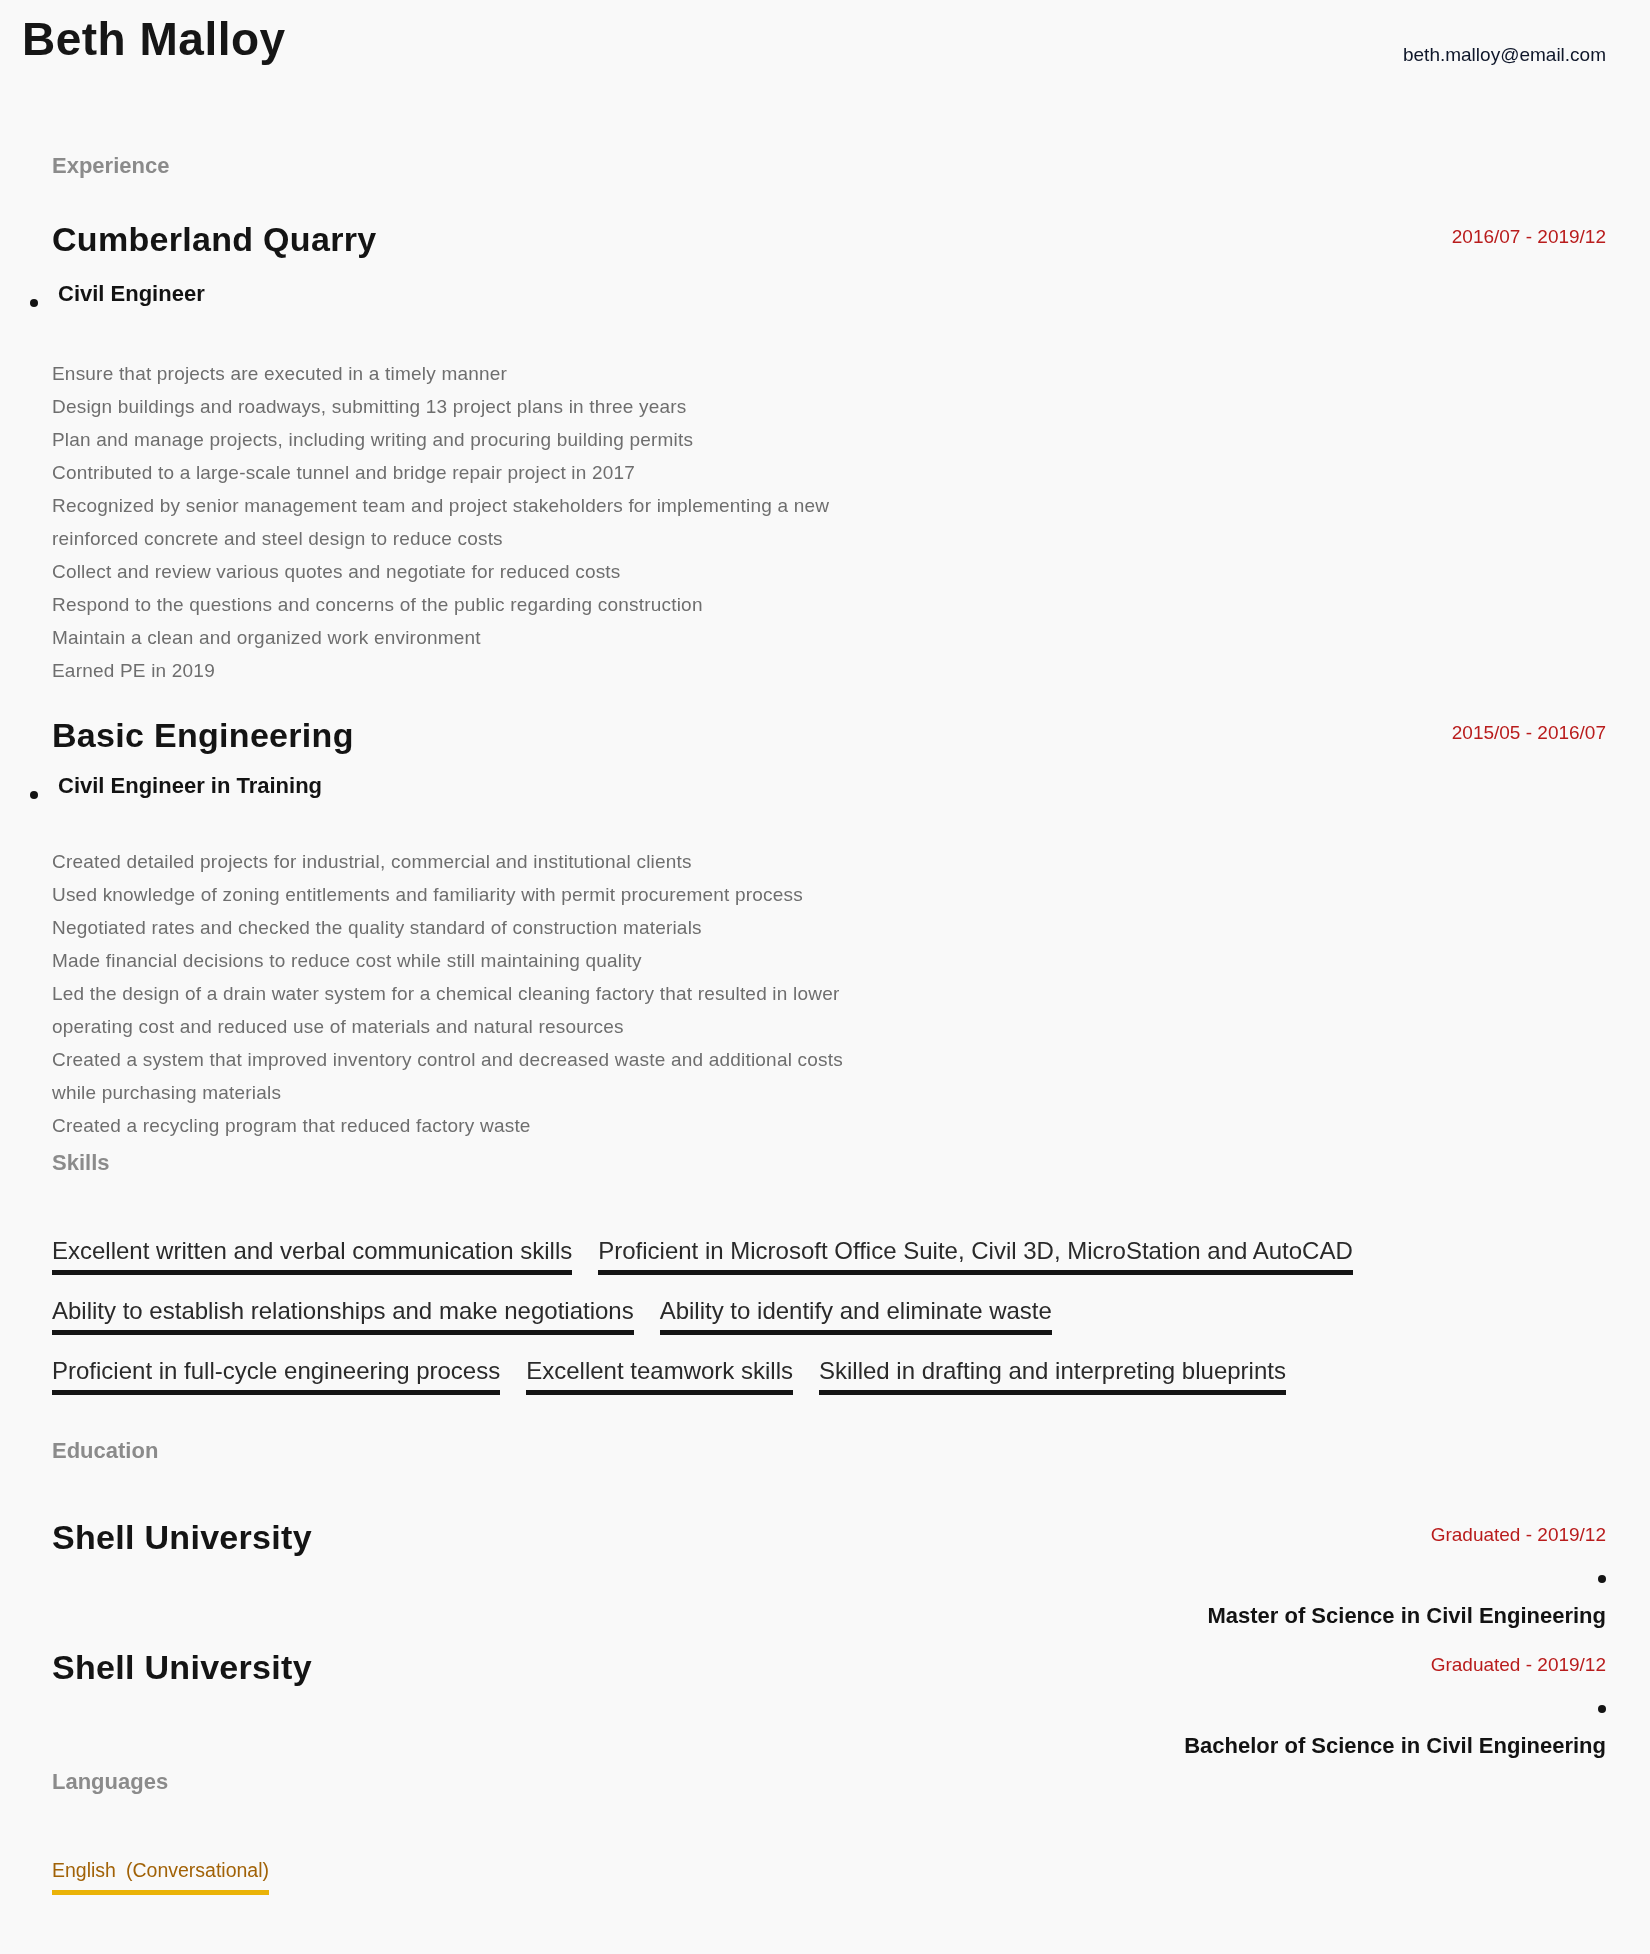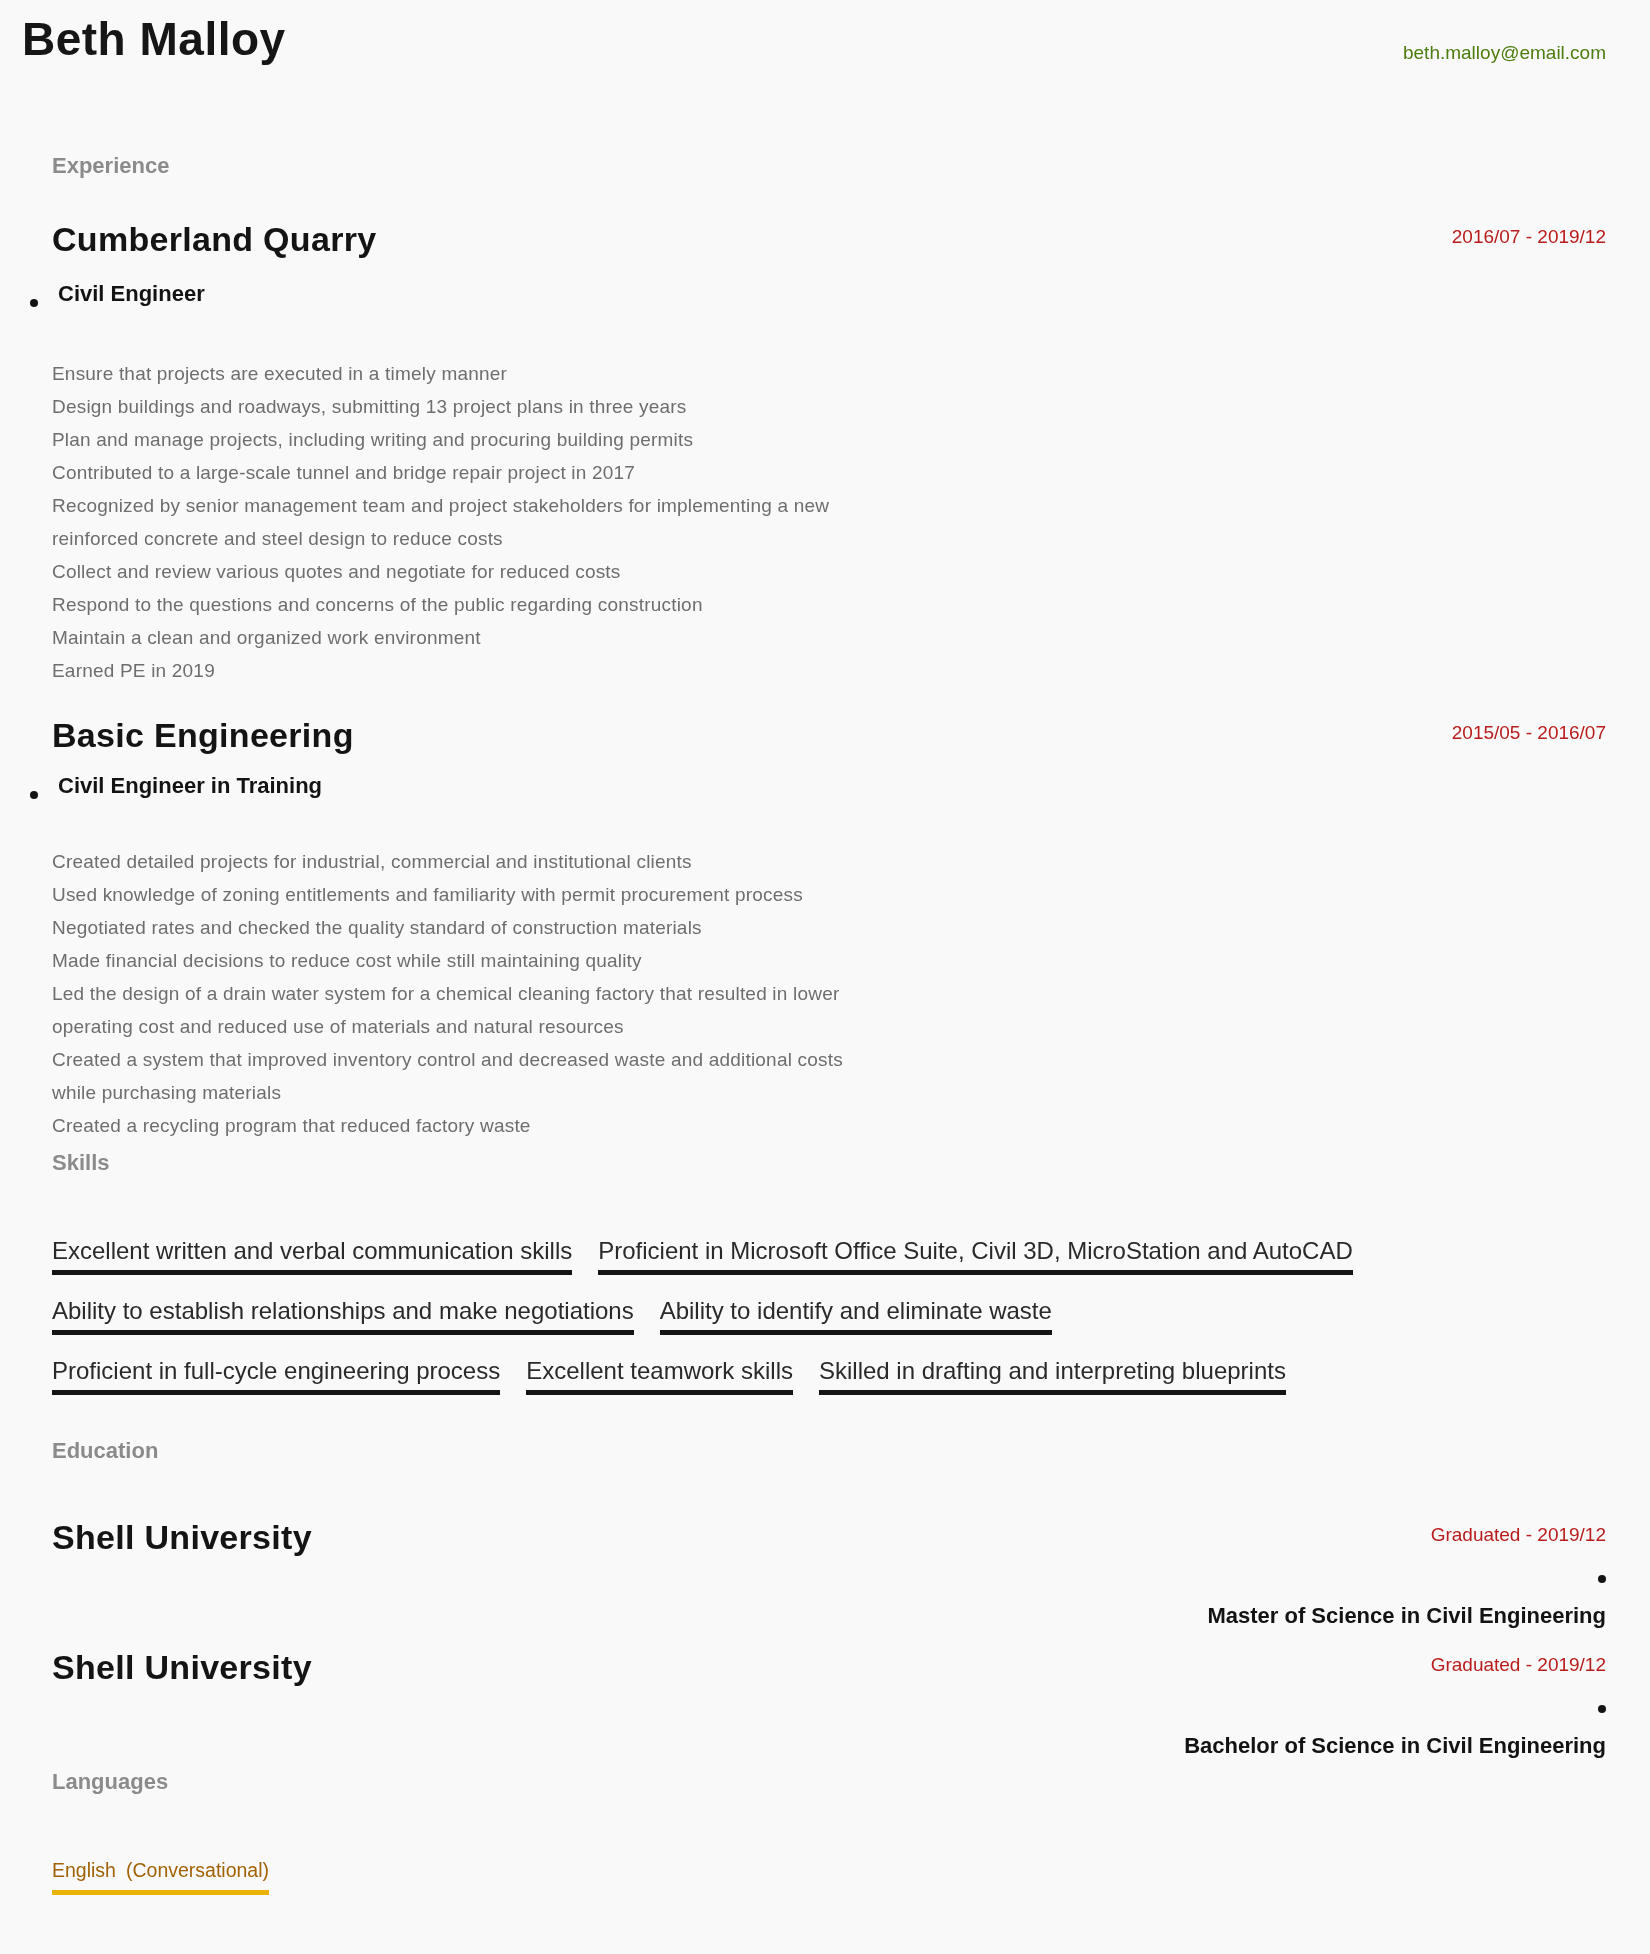--- a/index.html
+++ b/index.html
@@ -12,34 +12,34 @@
     position: relative;
     width: 1650px;
     height: 1954px;
     background: #f9f9f9;
     overflow: hidden;
   }
   
   .header {
     display: flex;
     justify-content: space-between;
-    align-items: flex-start;
+    align-items: center;
     padding: 12px 44px 0 22px;
   }
   .name {
     font-size: 46px;
     line-height: 55px;
     font-weight: bold;
     color: #161616;
     max-width: 280px;
     letter-spacing: 0.5px;
   }
   .email {
     font-size: 19px;
-    color: #4d7c0f;
+    color: #0f172a;
     margin-top: 30px;
   }
   
   .content { padding: 0 44px 0 52px; }
   .section-label {
     font-size: 22px;
     line-height: 26px;
     font-weight: bold;
     color: #8b8b8b;
   }

